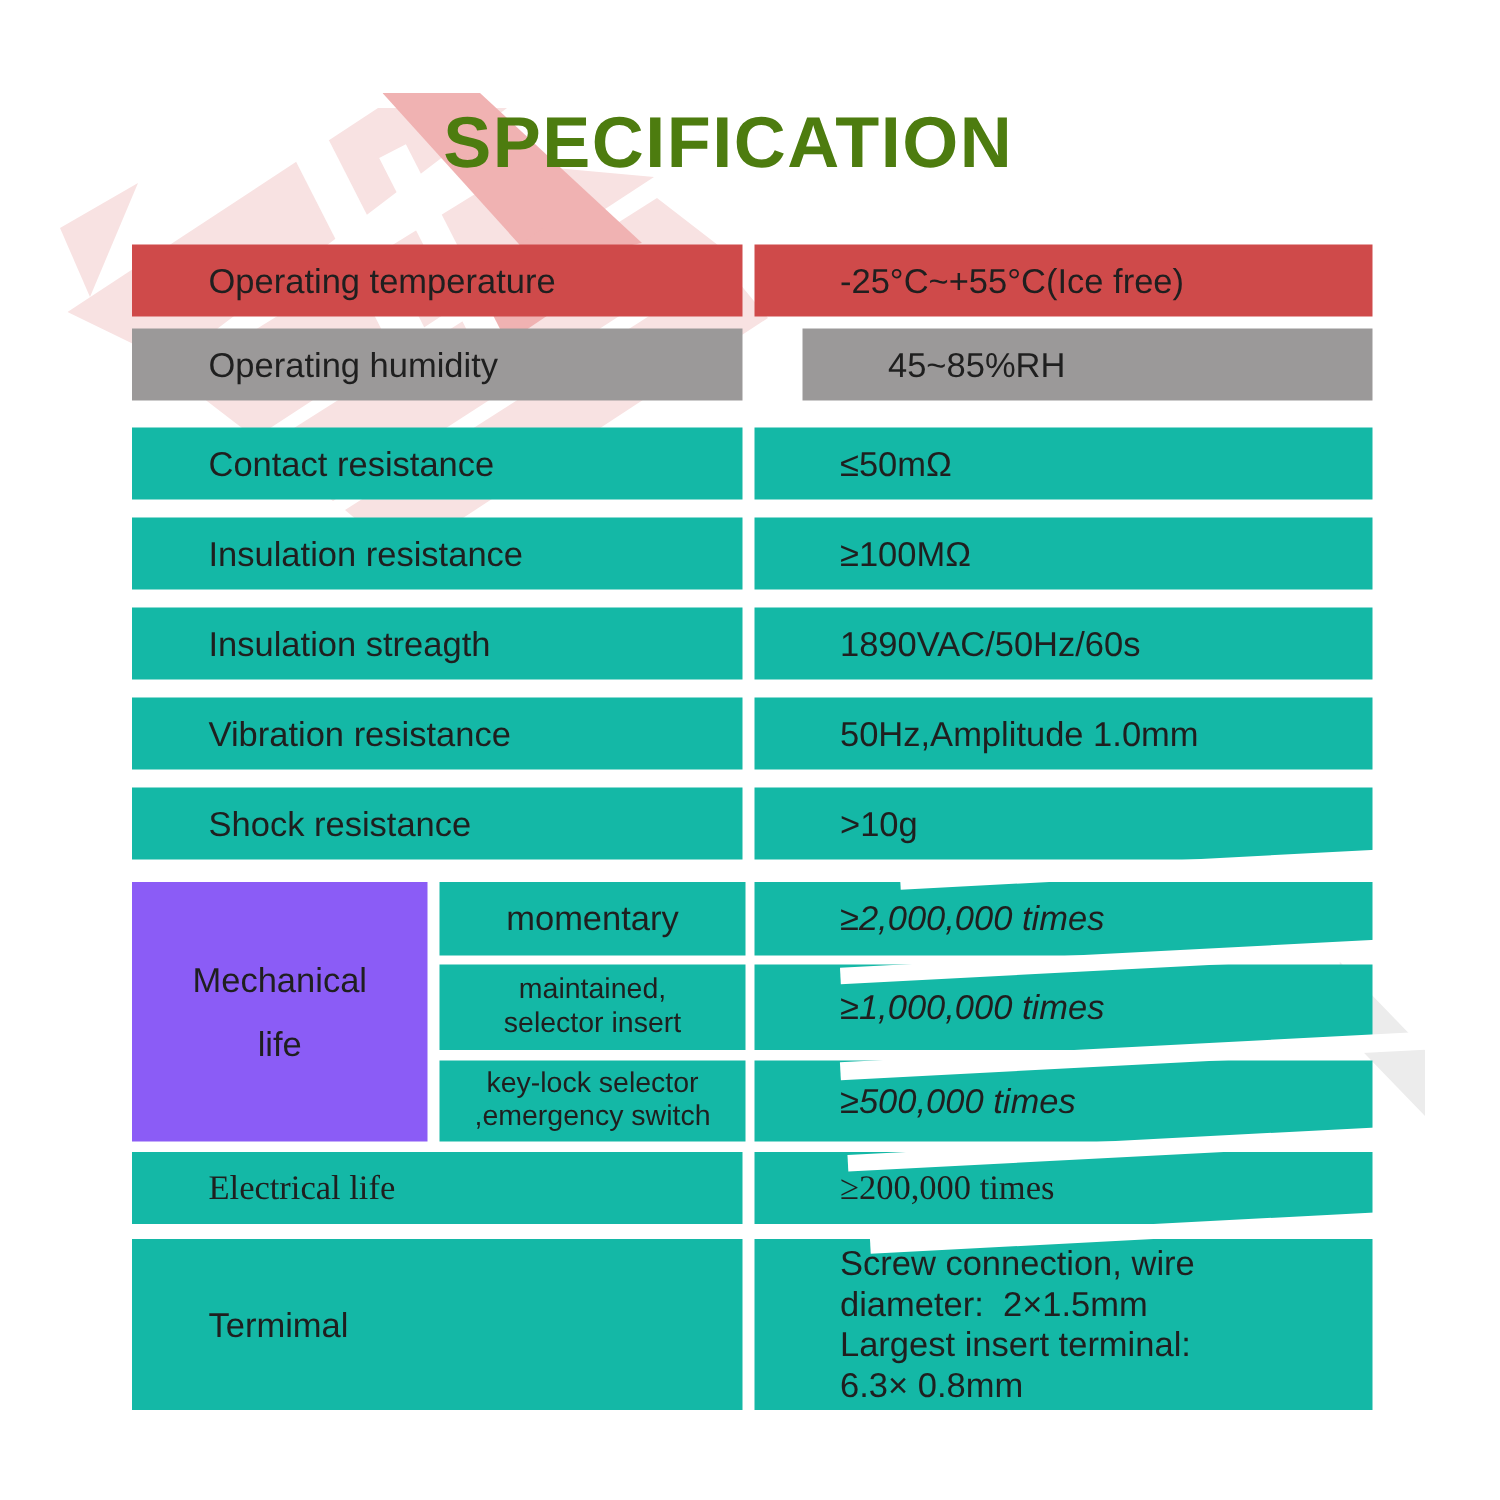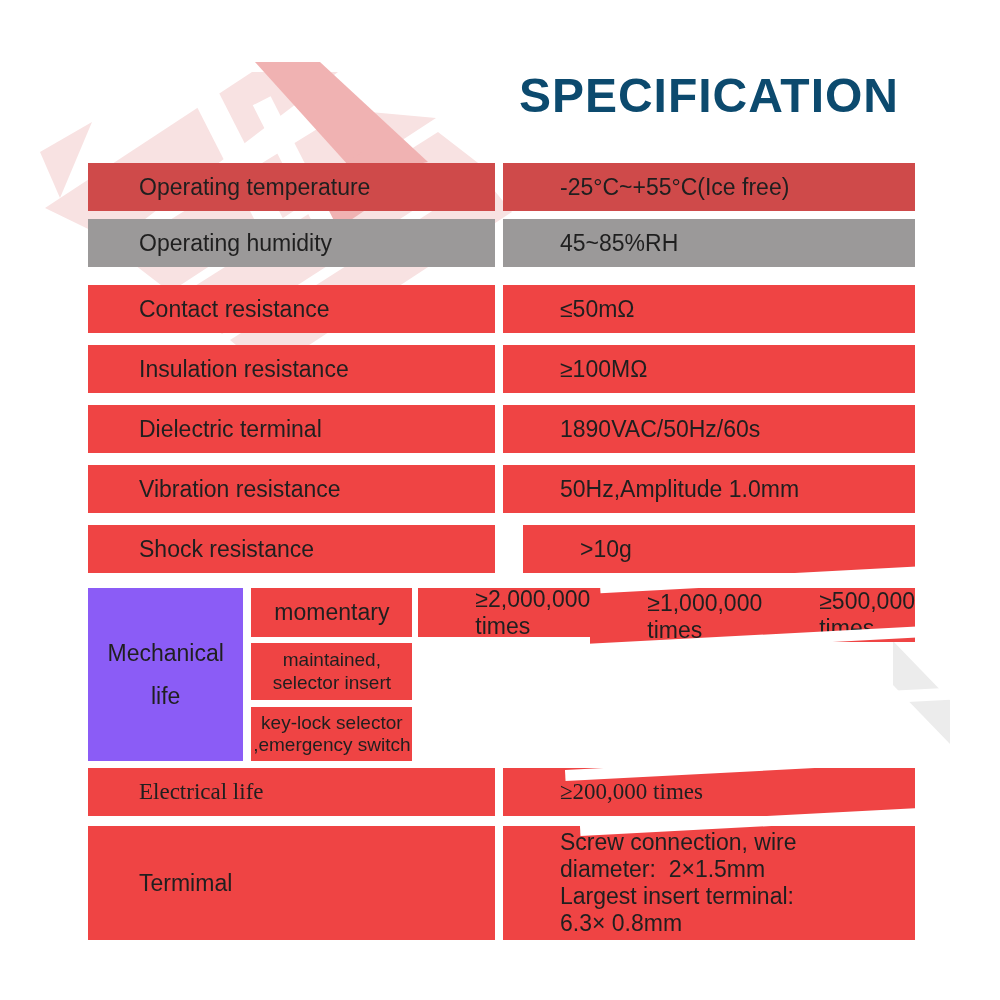--- a/index.html
+++ b/index.html
@@ -32,50 +32,50 @@
   .slash{position:absolute;background:#ffffff;transform:rotate(-3deg);}
   .s1{left:600px;top:574px;width:350px;height:10px;}
   .s2{left:560px;top:635px;width:390px;height:11px;}
   .s3{left:560px;top:698px;width:390px;height:12px;}
   .s4{left:565px;top:760px;width:385px;height:11px;}
   .s5{left:580px;top:817px;width:340px;height:10px;}
 
   
   .title{
     position:absolute;left:72px;top:68px;width:827px;margin:0;z-index:2;
-    text-align:right;font-size:48px;font-weight:bold;letter-spacing:1px;
-    color:#0c4a6e;
+    text-align:center;font-size:48px;font-weight:bold;letter-spacing:1px;
+    color:#4d7c0f;
   }
 
   
   .spec-table{position:absolute;left:88px;top:163px;width:827px;z-index:2;}
   .row{display:flex;}
   .cell{
-    background:#ef4444;display:flex;align-items:center;
+    background:#14b8a6;display:flex;align-items:center;
     box-sizing:border-box;font-size:23px;
   }
   .label-cell{width:407px;padding-left:51px;}
   .value-cell{flex:1;margin-left:8px;padding-left:57px;}
   .row-red  .cell{background:#cf4a4a;}
   .row-gray .cell{background:#9b9999;}
   .h48{height:48px;}
   .mb8{margin-bottom:8px;}   .mb10{margin-bottom:10px;font-family:Liberation Serif, serif;}
-  .mb12{margin-bottom:12px;} .mb15{margin-bottom:15px;gap:20px;}
-  .mb18{margin-bottom:18px;} .mb7{margin-bottom:7px;}
+  .mb12{margin-bottom:12px;} .mb15{margin-bottom:15px;}
+  .mb18{margin-bottom:18px;gap:32px;} .mb7{margin-bottom:7px;}
   .pre{white-space:pre-wrap;}
 
   
   .mech{height:173px;}
   .mech-left{
     width:197px;background:#8b5cf6;display:flex;align-items:center;justify-content:center;
     text-align:center;font-size:23px;line-height:1.85;box-sizing:border-box;
   }
   .mech-mid{width:204px;margin-left:8px;display:flex;flex-direction:column;}
   .mech-mid .cell{justify-content:center;text-align:center;padding-left:0;}
-  .mech-right{flex:1;margin-left:6px;display:flex;flex-direction:row;}
+  .mech-right{flex:1;margin-left:6px;display:flex;flex-direction:column;font-style:italic;}
   .mech-right .cell{padding-left:57px;}
   .sub-a{height:49px;margin-bottom:6px;}
   .sub-b{height:57px;margin-bottom:7px;}
   .sub-c{height:54px;}
   .small-type{font-size:19px;line-height:1.18;}
 
   
   .term{height:114px;}
   .term .value-cell{font-size:23px;line-height:1.17;padding-top:6px;padding-bottom:6px;}
 </style>
@@ -115,21 +115,21 @@
       <div class="cell label-cell">Contact resistance</div>
       <div class="cell value-cell">≤50mΩ</div>
     </div>
 
     <div class="row h48 mb12">
       <div class="cell label-cell">Insulation resistance</div>
       <div class="cell value-cell">≥100MΩ</div>
     </div>
 
     <div class="row h48 mb12">
-      <div class="cell label-cell">Dielectric terminal</div>
+      <div class="cell label-cell">Insulation streagth</div>
       <div class="cell value-cell">1890VAC/50Hz/60s</div>
     </div>
 
     <div class="row h48 mb12">
       <div class="cell label-cell">Vibration resistance</div>
       <div class="cell value-cell">50Hz,Amplitude 1.0mm</div>
     </div>
 
     <div class="row h48 mb15">
       <div class="cell label-cell">Shock resistance</div>

